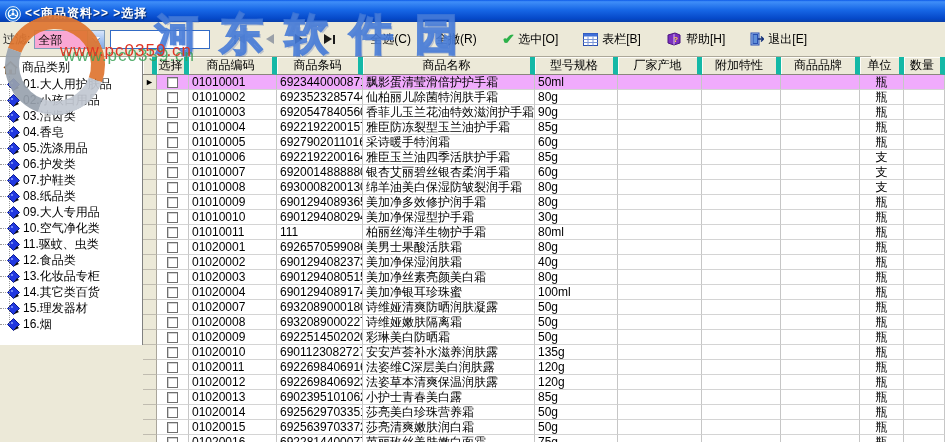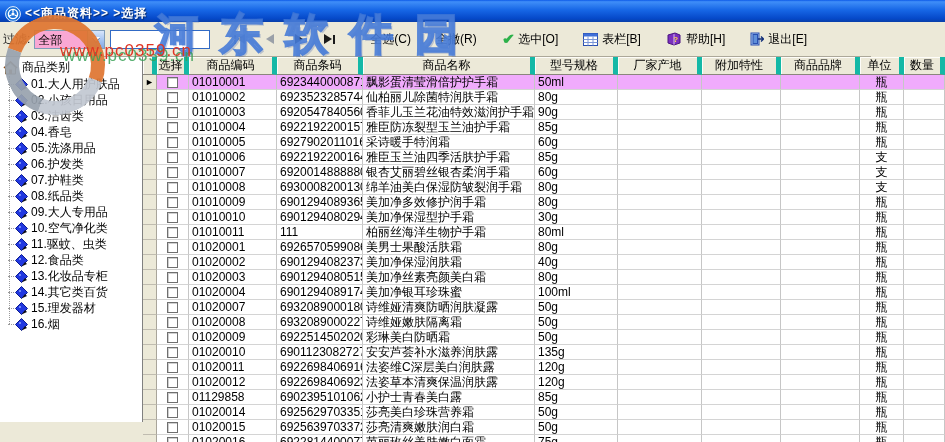--- a/index.html
+++ b/index.html
@@ -40,26 +40,26 @@
   .en   { border-right-color:#1a1a1a; border-left-color:#1a1a1a; }
   .en.bar { background:#1a1a1a; }
 
   .tbbtns { display:flex; align-items:flex-end; margin-left:26px; }
   .tbbtn { display:flex; align-items:center; gap:4px; padding:3px 8px; margin-right:7px;
     border:1px solid transparent; cursor:pointer; white-space:nowrap; }
   .check-ico { color:#2db14a; font-weight:bold; font-size:15px; line-height:12px;
     text-shadow:1px 0 0 #2db14a; }
 
   
-  .sidebar { position:absolute; left:0; top:57px; width:143px; height:365px;
+  .sidebar { position:absolute; left:0; top:57px; width:143px; height:288px;
     background:#fff; border-right:1px solid #808080; overflow:hidden; }
   .tree-root { display:flex; align-items:center; gap:4px; padding:3px 0 1px 3px; height:19px; }
   .tree-items { position:relative; }
   .tree-guide { position:absolute; left:9px; top:0; bottom:8px; border-left:1px dotted #9a9a9a; }
-  .tree-item { display:flex; align-items:center; height:16px; padding-left:8px; cursor:pointer; white-space:nowrap; }
+  .tree-item { display:flex; align-items:center; height:16px; padding-left:0; cursor:pointer; white-space:nowrap; }
   .tree-item .hline { width:6px; border-top:1px dotted #9a9a9a; margin-right:1px; }
   .tree-item .dico { width:13px; height:13px; margin-right:3px; flex:none; }
 
   
   .grid { position:absolute; left:143px; top:57px; width:802px; height:385px;
     background:#fff; overflow:hidden; }
   .trow, .thead { display:grid;
     grid-template-columns:14px 32px 88px 86px 172px 83px 84px 79px 79px 44px 41px; }
   .thead { height:18px; }
   .thead .hcell { background:#ece9d8; border-right:5px solid #14b8a6; border-bottom:1px solid #8a867c;
@@ -652,21 +652,21 @@
           <div class="cell"></div>
           <div class="cell"></div>
           <div class="cell center">瓶</div>
           <div class="cell"></div>
         </div>
         <div class="trow">
           <div class="ind"></div>
           <div class="cell center">
             <div class="cbx"></div>
           </div>
-          <div class="cell">01129858</div>
+          <div class="cell">01020013</div>
           <div class="cell">6902395101062</div>
           <div class="cell">小护士青春美白露</div>
           <div class="cell">85g</div>
           <div class="cell"></div>
           <div class="cell"></div>
           <div class="cell"></div>
           <div class="cell center">瓶</div>
           <div class="cell"></div>
         </div>
         <div class="trow">

